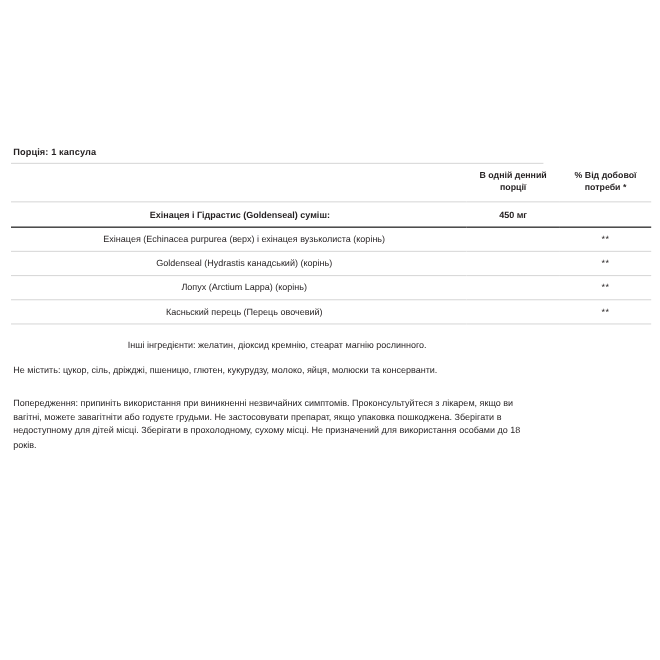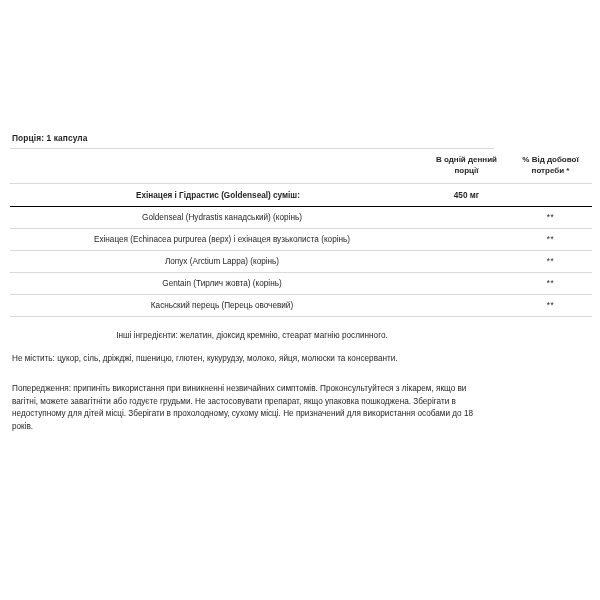--- a/index.html
+++ b/index.html
@@ -119,36 +119,31 @@
       <td class="col-dv">% Від добової потреби *</td>
     </tr>
 
     <tr class="mainrow">
       <td class="col-name">Ехінацея і Гідрастис (Goldenseal) суміш:</td>
       <td class="col-amt">450 мг</td>
       <td class="col-dv"></td>
     </tr>
 
     <tr class="subrow">
+      <td class="col-name">Ехінацея (Echinacea purpurea (верх) і ехінацея вузьколиста (корінь)</td>
+      <td class="col-amt"></td>
+      <td class="col-dv dv-mark">**</td>
+    </tr>
+    <tr class="subrow">
       <td class="col-name">Goldenseal (Hydrastis канадський) (корінь)</td>
       <td class="col-amt"></td>
       <td class="col-dv dv-mark">**</td>
     </tr>
     <tr class="subrow">
-      <td class="col-name">Ехінацея (Echinacea purpurea (верх) і ехінацея вузьколиста (корінь)</td>
-      <td class="col-amt"></td>
-      <td class="col-dv dv-mark">**</td>
-    </tr>
-    <tr class="subrow">
       <td class="col-name">Лопух (Arctium Lappa) (корінь)</td>
-      <td class="col-amt"></td>
-      <td class="col-dv dv-mark">**</td>
-    </tr>
-    <tr class="subrow">
-      <td class="col-name">Gentain (Тирлич жовта) (корінь)</td>
       <td class="col-amt"></td>
       <td class="col-dv dv-mark">**</td>
     </tr>
     <tr class="subrow">
       <td class="col-name">Касньский перець (Перець овочевий)</td>
       <td class="col-amt"></td>
       <td class="col-dv dv-mark">**</td>
     </tr>
   </tbody>
     </table>

